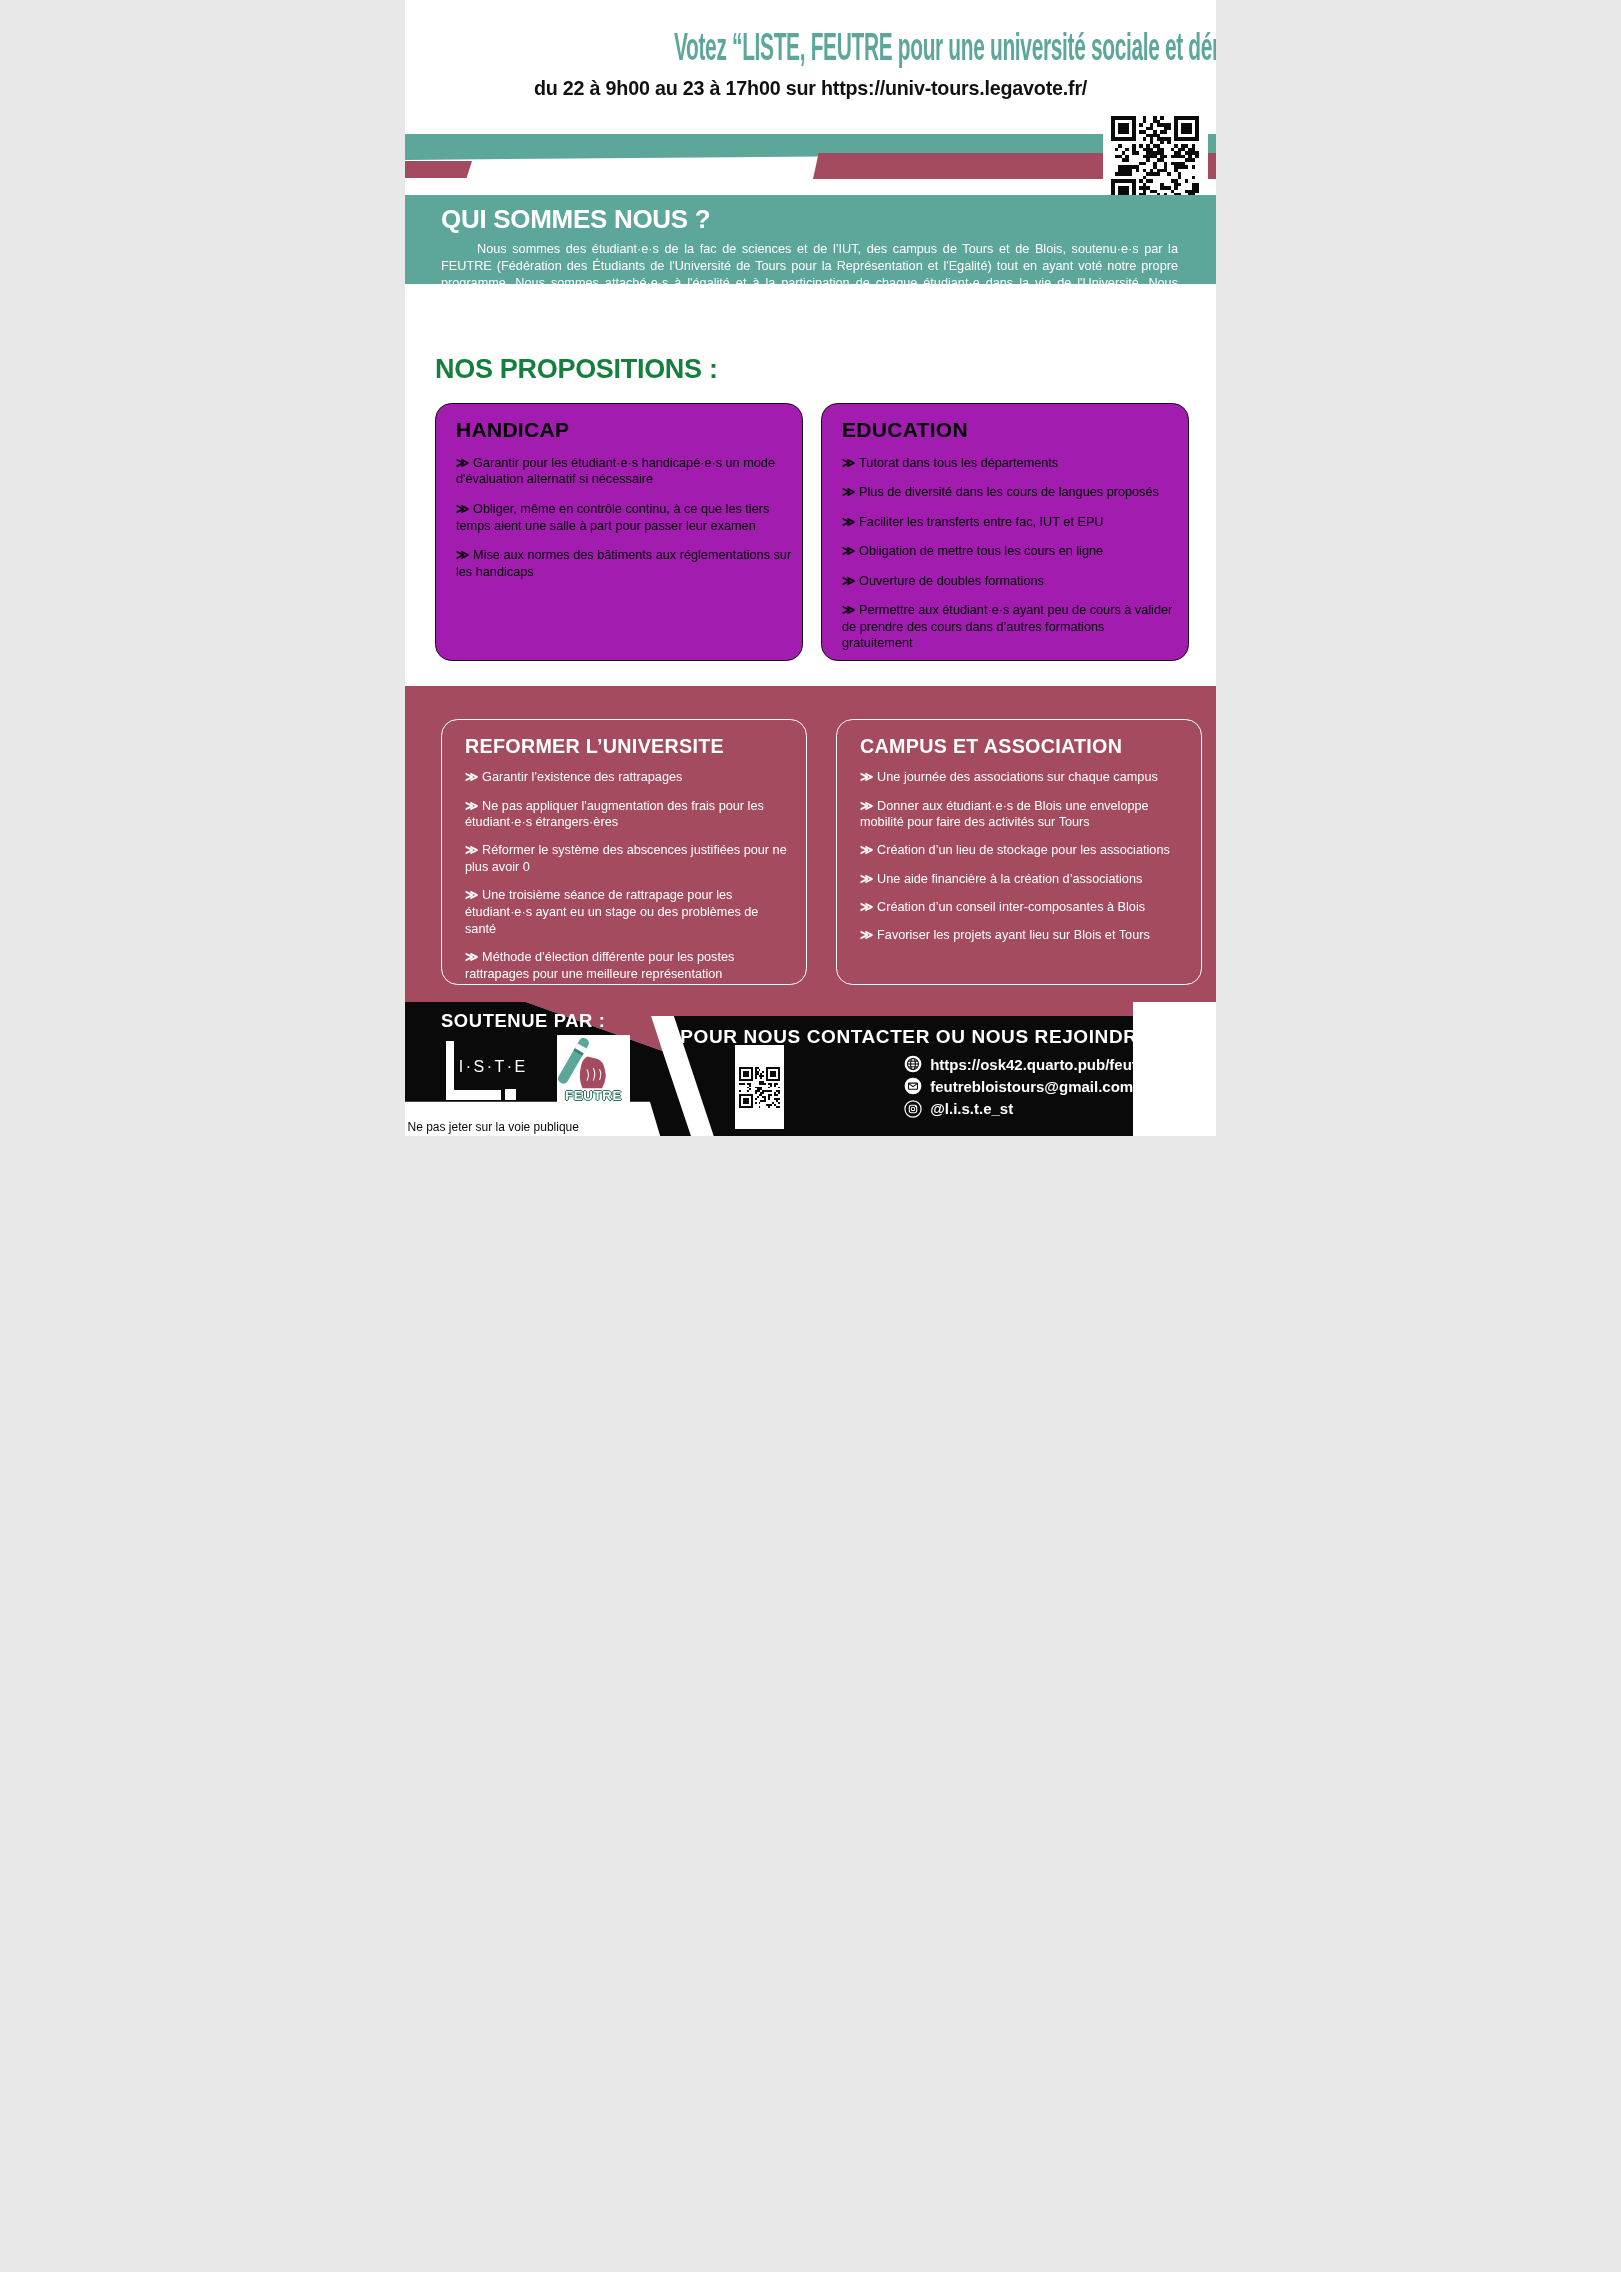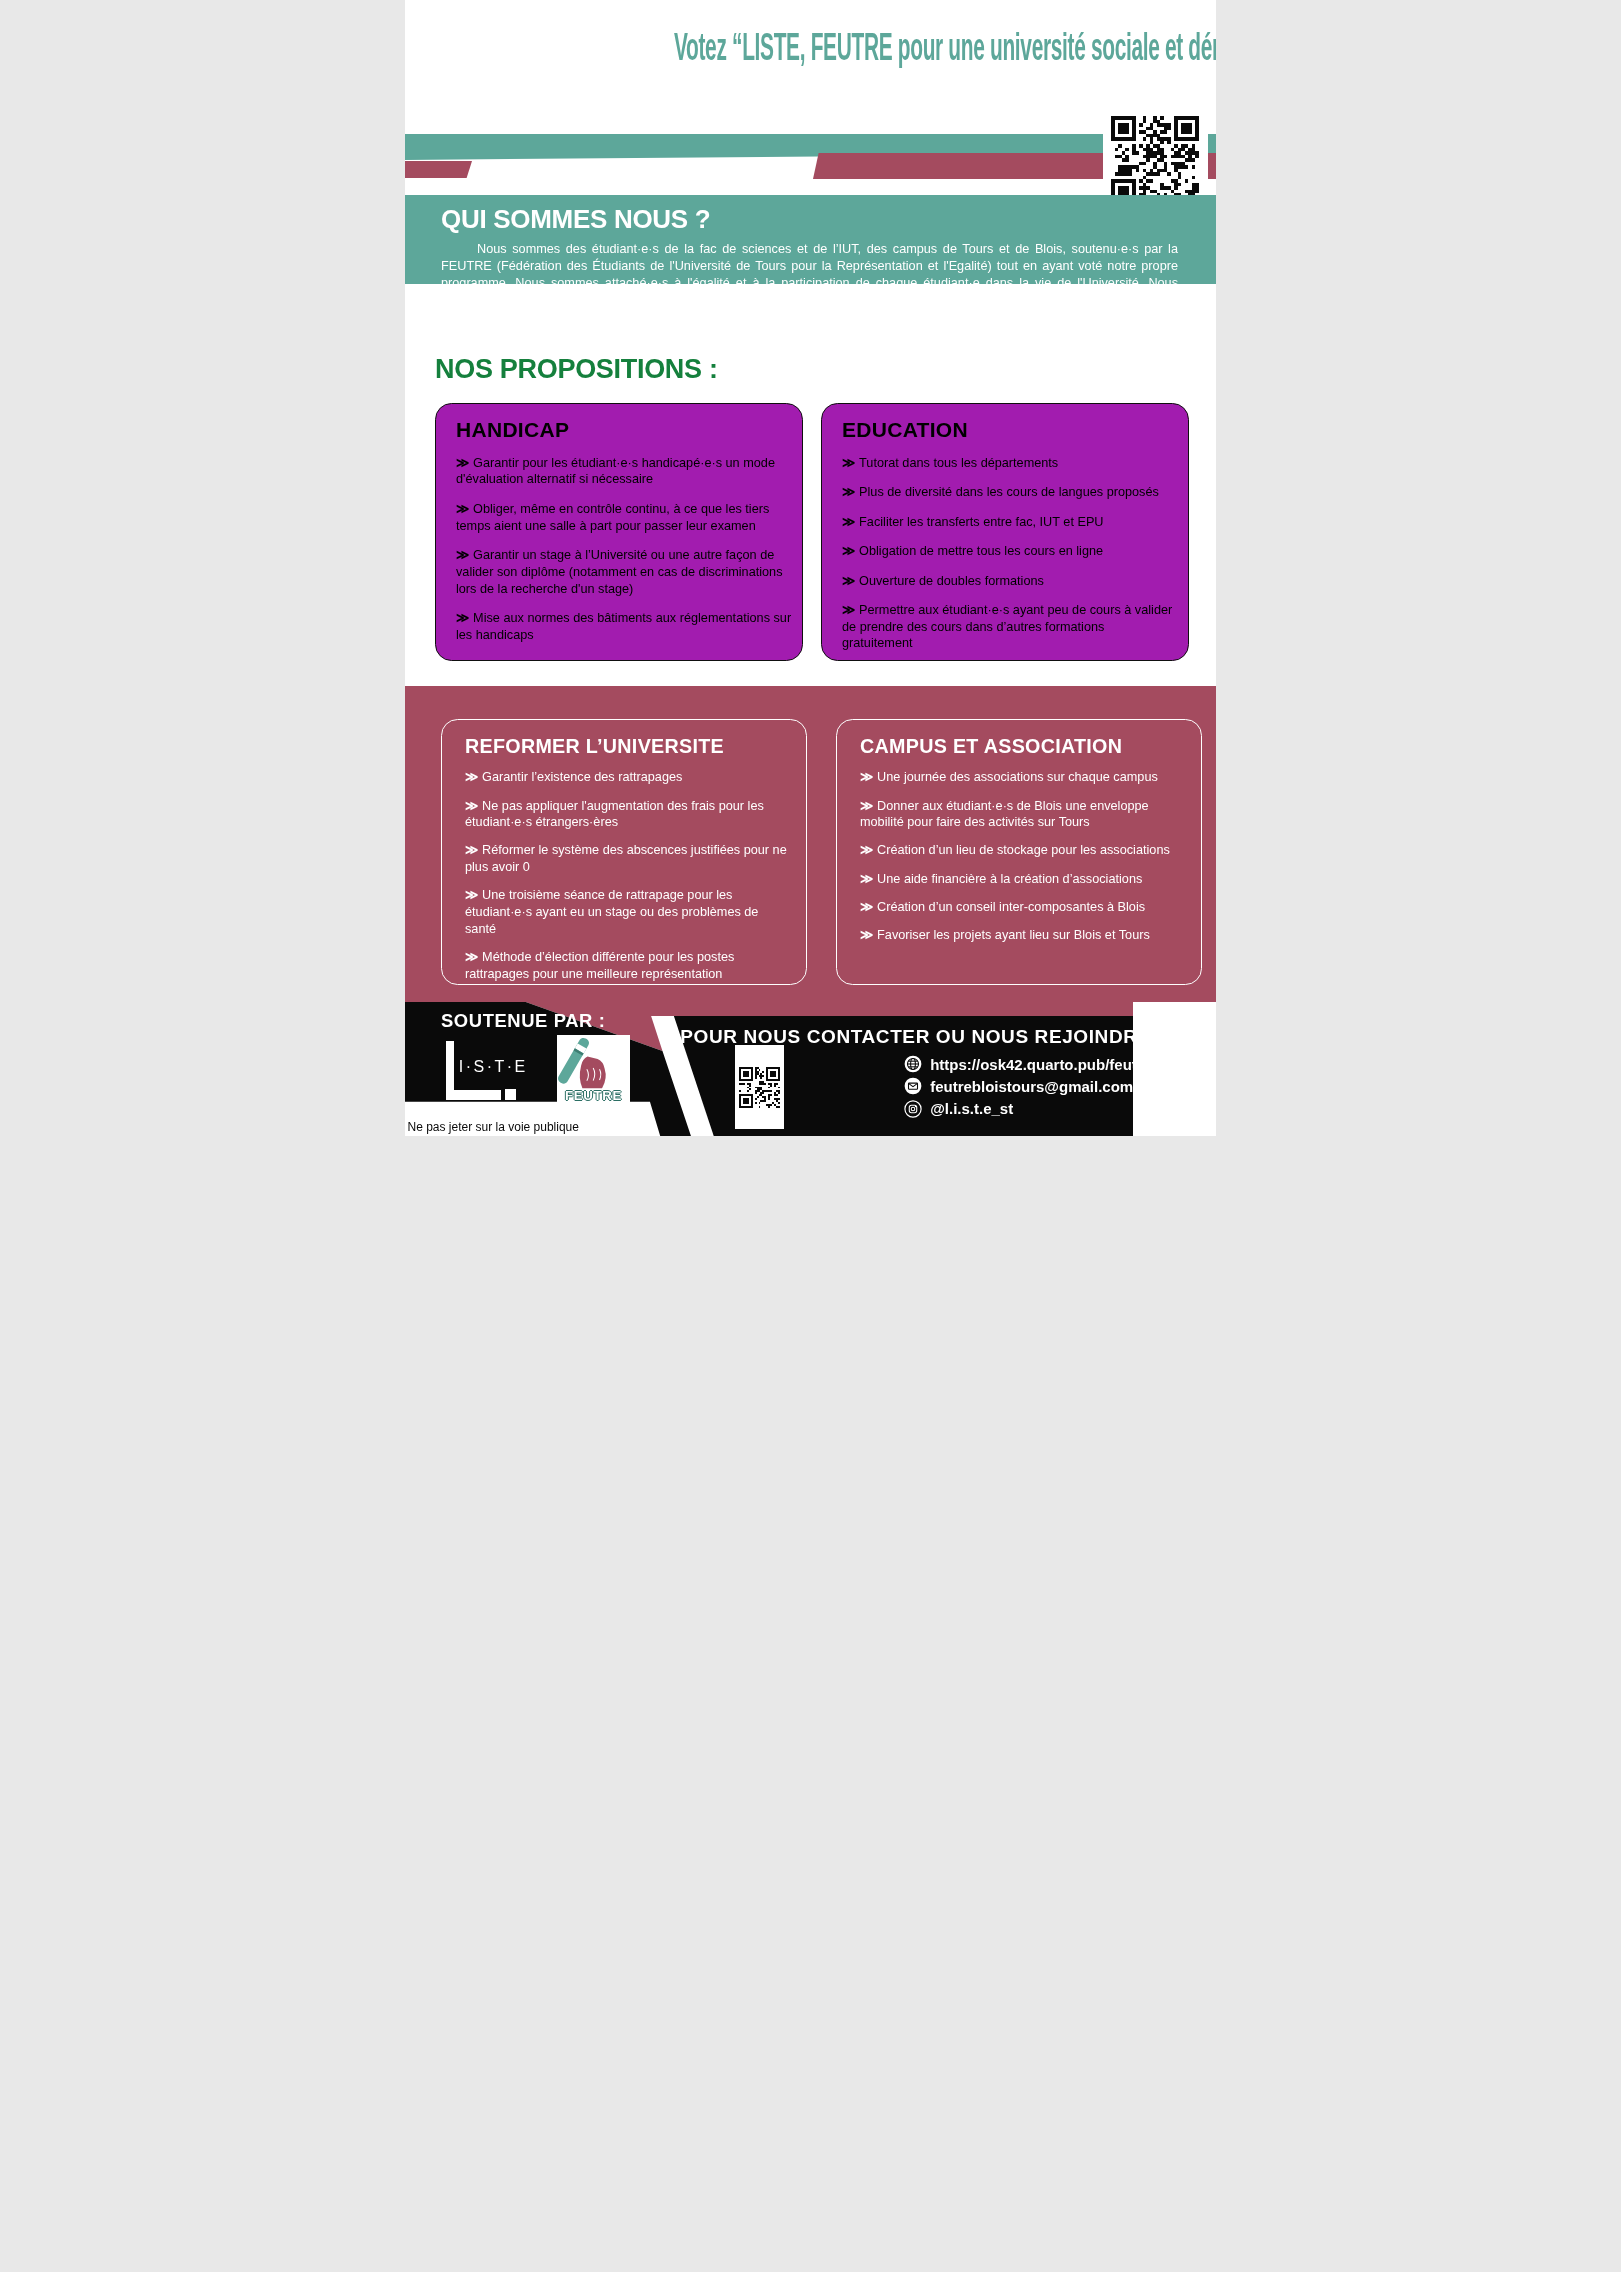--- a/index.html
+++ b/index.html
@@ -82,20 +82,21 @@
   .footer-note{position:absolute;left:2.5px;top:118px;font-size:12px;color:#0a0a0a;}
 </style>
 </head>
 <body>
 
 <div class="page">
 
   <div class="title-wrap">
     <span class="title">Votez “LISTE, FEUTRE pour une université sociale et démocratique”</span>
   </div>
+  <div class="subtitle">du 22 à 9h00 au 23 à 17h00 sur https://univ-tours.legavote.fr/</div>
 
   <div class="stripe stripe-teal"></div>
   <div class="stripe stripe-maroon-left"></div>
   <div class="stripe stripe-maroon-right"></div>
 
   <div class="qr-top">
     <svg id="qr1" viewBox="0 0 25 25" shape-rendering="crispEdges">
         <rect x="0" y="0" width="25" height="25" fill="#ffffff"></rect>
         <rect x="9" y="0" width="1" height="1" fill="#0a0a0a"></rect>
         <rect x="12" y="0" width="1" height="1" fill="#0a0a0a"></rect>
@@ -303,21 +304,20 @@
     <h2>QUI SOMMES NOUS ?</h2>
     <p>Nous sommes des étudiant·e·s de la fac de sciences et de l’IUT, des campus de Tours et de Blois, soutenu·e·s par la FEUTRE (Fédération des Étudiants de l'Université de Tours pour la Représentation et l'Egalité) tout en ayant voté notre propre programme. Nous sommes attaché·e·s à l'égalité et à la participation de chaque étudiant·e dans la vie de l'Université. Nous souhaitons que chaque étudiant·e qui souhaite s'exprimer, soit entendu·e dans un modèle social et démocratique.</p>
   </section>
 
   <h2 class="props-heading">NOS PROPOSITIONS :</h2>
 
   <div class="card light card-handicap">
     <h3>HANDICAP</h3>
     <p class="item"><span class="chev">≫</span><span>Garantir pour les étudiant·e·s handicapé·e·s un mode d'évaluation alternatif si nécessaire</span></p>
     <p class="item"><span class="chev">≫</span><span>Obliger, même en contrôle continu, à ce que les tiers temps aient une salle à part pour passer leur examen</span></p>
-    <p class="item"><span class="chev">≫</span><span>Garantir un stage à l’Université ou une autre façon de valider son diplôme (notamment en cas de discriminations lors de la recherche d'un stage)</span></p>
     <p class="item"><span class="chev">≫</span><span>Mise aux normes des bâtiments aux réglementations sur les handicaps</span></p>
   </div>
 
   <div class="card light card-education">
     <h3>EDUCATION</h3>
     <p class="item"><span class="chev">≫</span><span>Tutorat dans tous les départements</span></p>
     <p class="item"><span class="chev">≫</span><span>Plus de diversité dans les cours de langues proposés</span></p>
     <p class="item"><span class="chev">≫</span><span>Faciliter les transferts entre fac, IUT et EPU</span></p>
     <p class="item"><span class="chev">≫</span><span>Obligation de mettre tous les cours en ligne</span></p>
     <p class="item"><span class="chev">≫</span><span>Ouverture de doubles formations</span></p>

